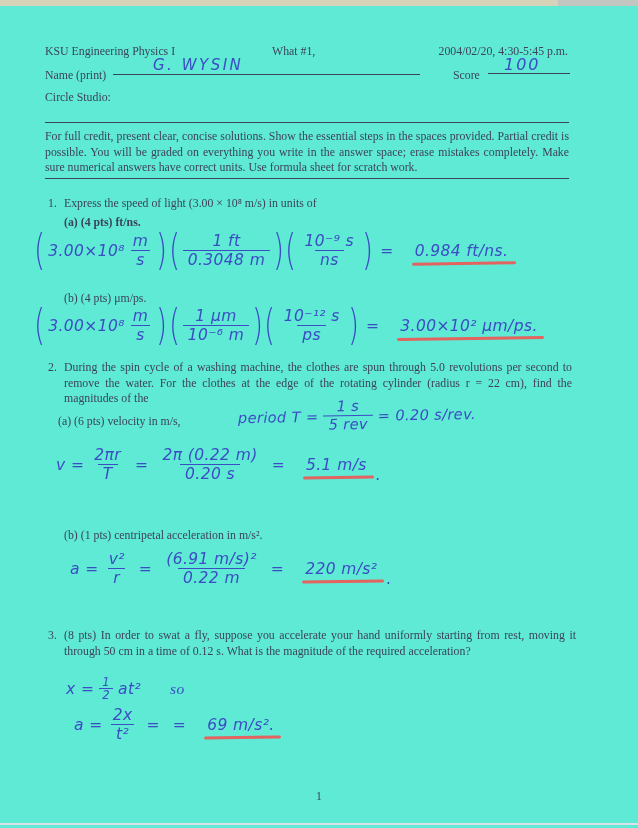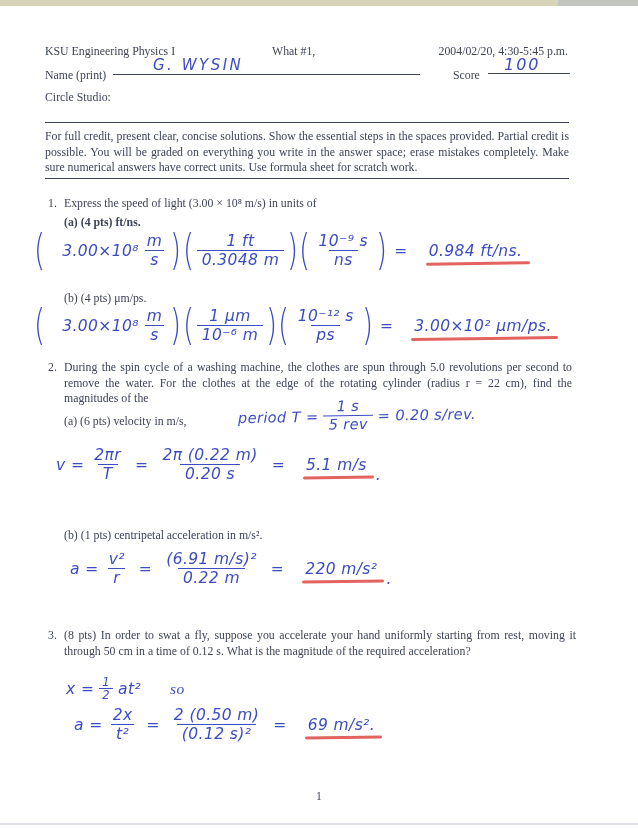--- a/index.html
+++ b/index.html
@@ -1,18 +1,18 @@
 <!DOCTYPE html>
 <html><head>
 <meta charset="utf-8">
 <style>
   html,body { margin:0; padding:0; background:#888; }
   .page {
     position:relative; width:638px; height:828px; margin:0 auto;
-    background:#ffffff; overflow:hidden;
+    background:#5eead4; overflow:hidden;
     font-family:"Liberation Serif","DejaVu Serif",serif;
     color:#3d4359; font-size:11.8px;
   }
   .top-strip { position:absolute; top:0; left:0; width:100%; height:6px; background:#d7d3b8; }
   .top-strip-right { position:absolute; top:0; right:0; width:80px; height:6px; background:#c3c5c0; }
   .bottom-edge { position:absolute; bottom:3px; left:0; width:100%; height:2px; background:#dde1e7; }
 
   .abs { position:absolute; }
   .serif { white-space:nowrap; }
 
@@ -35,21 +35,21 @@
   .pnum { width:16px; flex:none; }
   .ptext { flex:1; line-height:15.6px; text-align:justify; }
 
   .eq { position:absolute; display:flex; align-items:center; gap:5px; font-size:15.5px; white-space:nowrap; }
   .eq.small { font-size:14.5px; }
   .frac { display:inline-flex; flex-direction:column; align-items:center; line-height:1.18; }
   .frac .den { border-top:1.6px solid currentColor; }
   .frac .num, .frac .den { padding:0 5px; white-space:nowrap; }
   .frac.tiny { font-size:11.5px; line-height:1.05; }
   .frac.tiny .num, .frac.tiny .den { padding:0 3px; }
-  .group { display:inline-flex; align-items:center; gap:3px;margin-left:14px; }
+  .group { display:inline-flex; align-items:center; gap:3px; }
   .paren { font-size:43px; font-weight:200; line-height:1; font-style:normal; transform:scaleX(0.66); margin:0 -5px; }
   .eqsign { margin:0 4px; }
   .answer { position:relative; margin-left:12px; }
   .answer::after {
     content:""; position:absolute; left:-3px; right:-7px; bottom:-5px; height:2.6px;
     background:#e2635f; border-radius:3px; transform:rotate(-0.8deg);
   }
   .tail { margin-left:4px; align-self:flex-end; }
   .tilt { transform:rotate(-1deg); }
   .page-number { position:absolute; top:789px; left:0; width:100%; text-align:center; }
@@ -138,21 +138,21 @@
     </span>
     <span class="paren">)</span>
     <span class="eqsign">=</span>
     <span class="answer">3.00×10² μm/ps.</span>
   </div>
 
   <div class="abs problem" style="left:48px; top:360px; width:524px;">
     <span class="pnum">2.</span>
     <div class="ptext">During the spin cycle of a washing machine, the clothes are spun through 5.0 revolutions per second to remove the water. For the clothes at the edge of the rotating cylinder (radius r = 22 cm), find the magnitudes of the</div>
   </div>
-  <span class="abs serif" style="left:64px; top:414px;">(a) (6 pts) velocity in m/s,</span>
+  <span class="abs serif" style="left:58px; top:414px;">(a) (6 pts) velocity in m/s,</span>
 
   <div class="eq hand small tilt" style="left:238px; top:398px;">
     <span>period T =</span>
     <span class="frac">
       <span class="num">1 s</span>
       <span class="den">5 rev</span>
     </span>
     <span>= 0.20 s/rev.</span>
   </div>
 
@@ -205,22 +205,18 @@
     <span style="margin-left:24px;font-family:Liberation Serif, serif;">so</span>
   </div>
 
   <div class="eq hand" style="left:74px; top:706px;">
     <span>a =</span>
     <span class="frac">
       <span class="num">2x</span>
       <span class="den">t²</span>
     </span>
     <span class="eqsign">=</span>
-    <span class="frac">
-      <span class="num">2 (0.50 m)</span>
-      <span class="den">(0.12 s)²</span>
-    </span>
     <span class="eqsign">=</span>
     <span class="answer">69 m/s².</span>
   </div>
 
   <div class="page-number">1</div>
 </div>
 
 </body></html>

